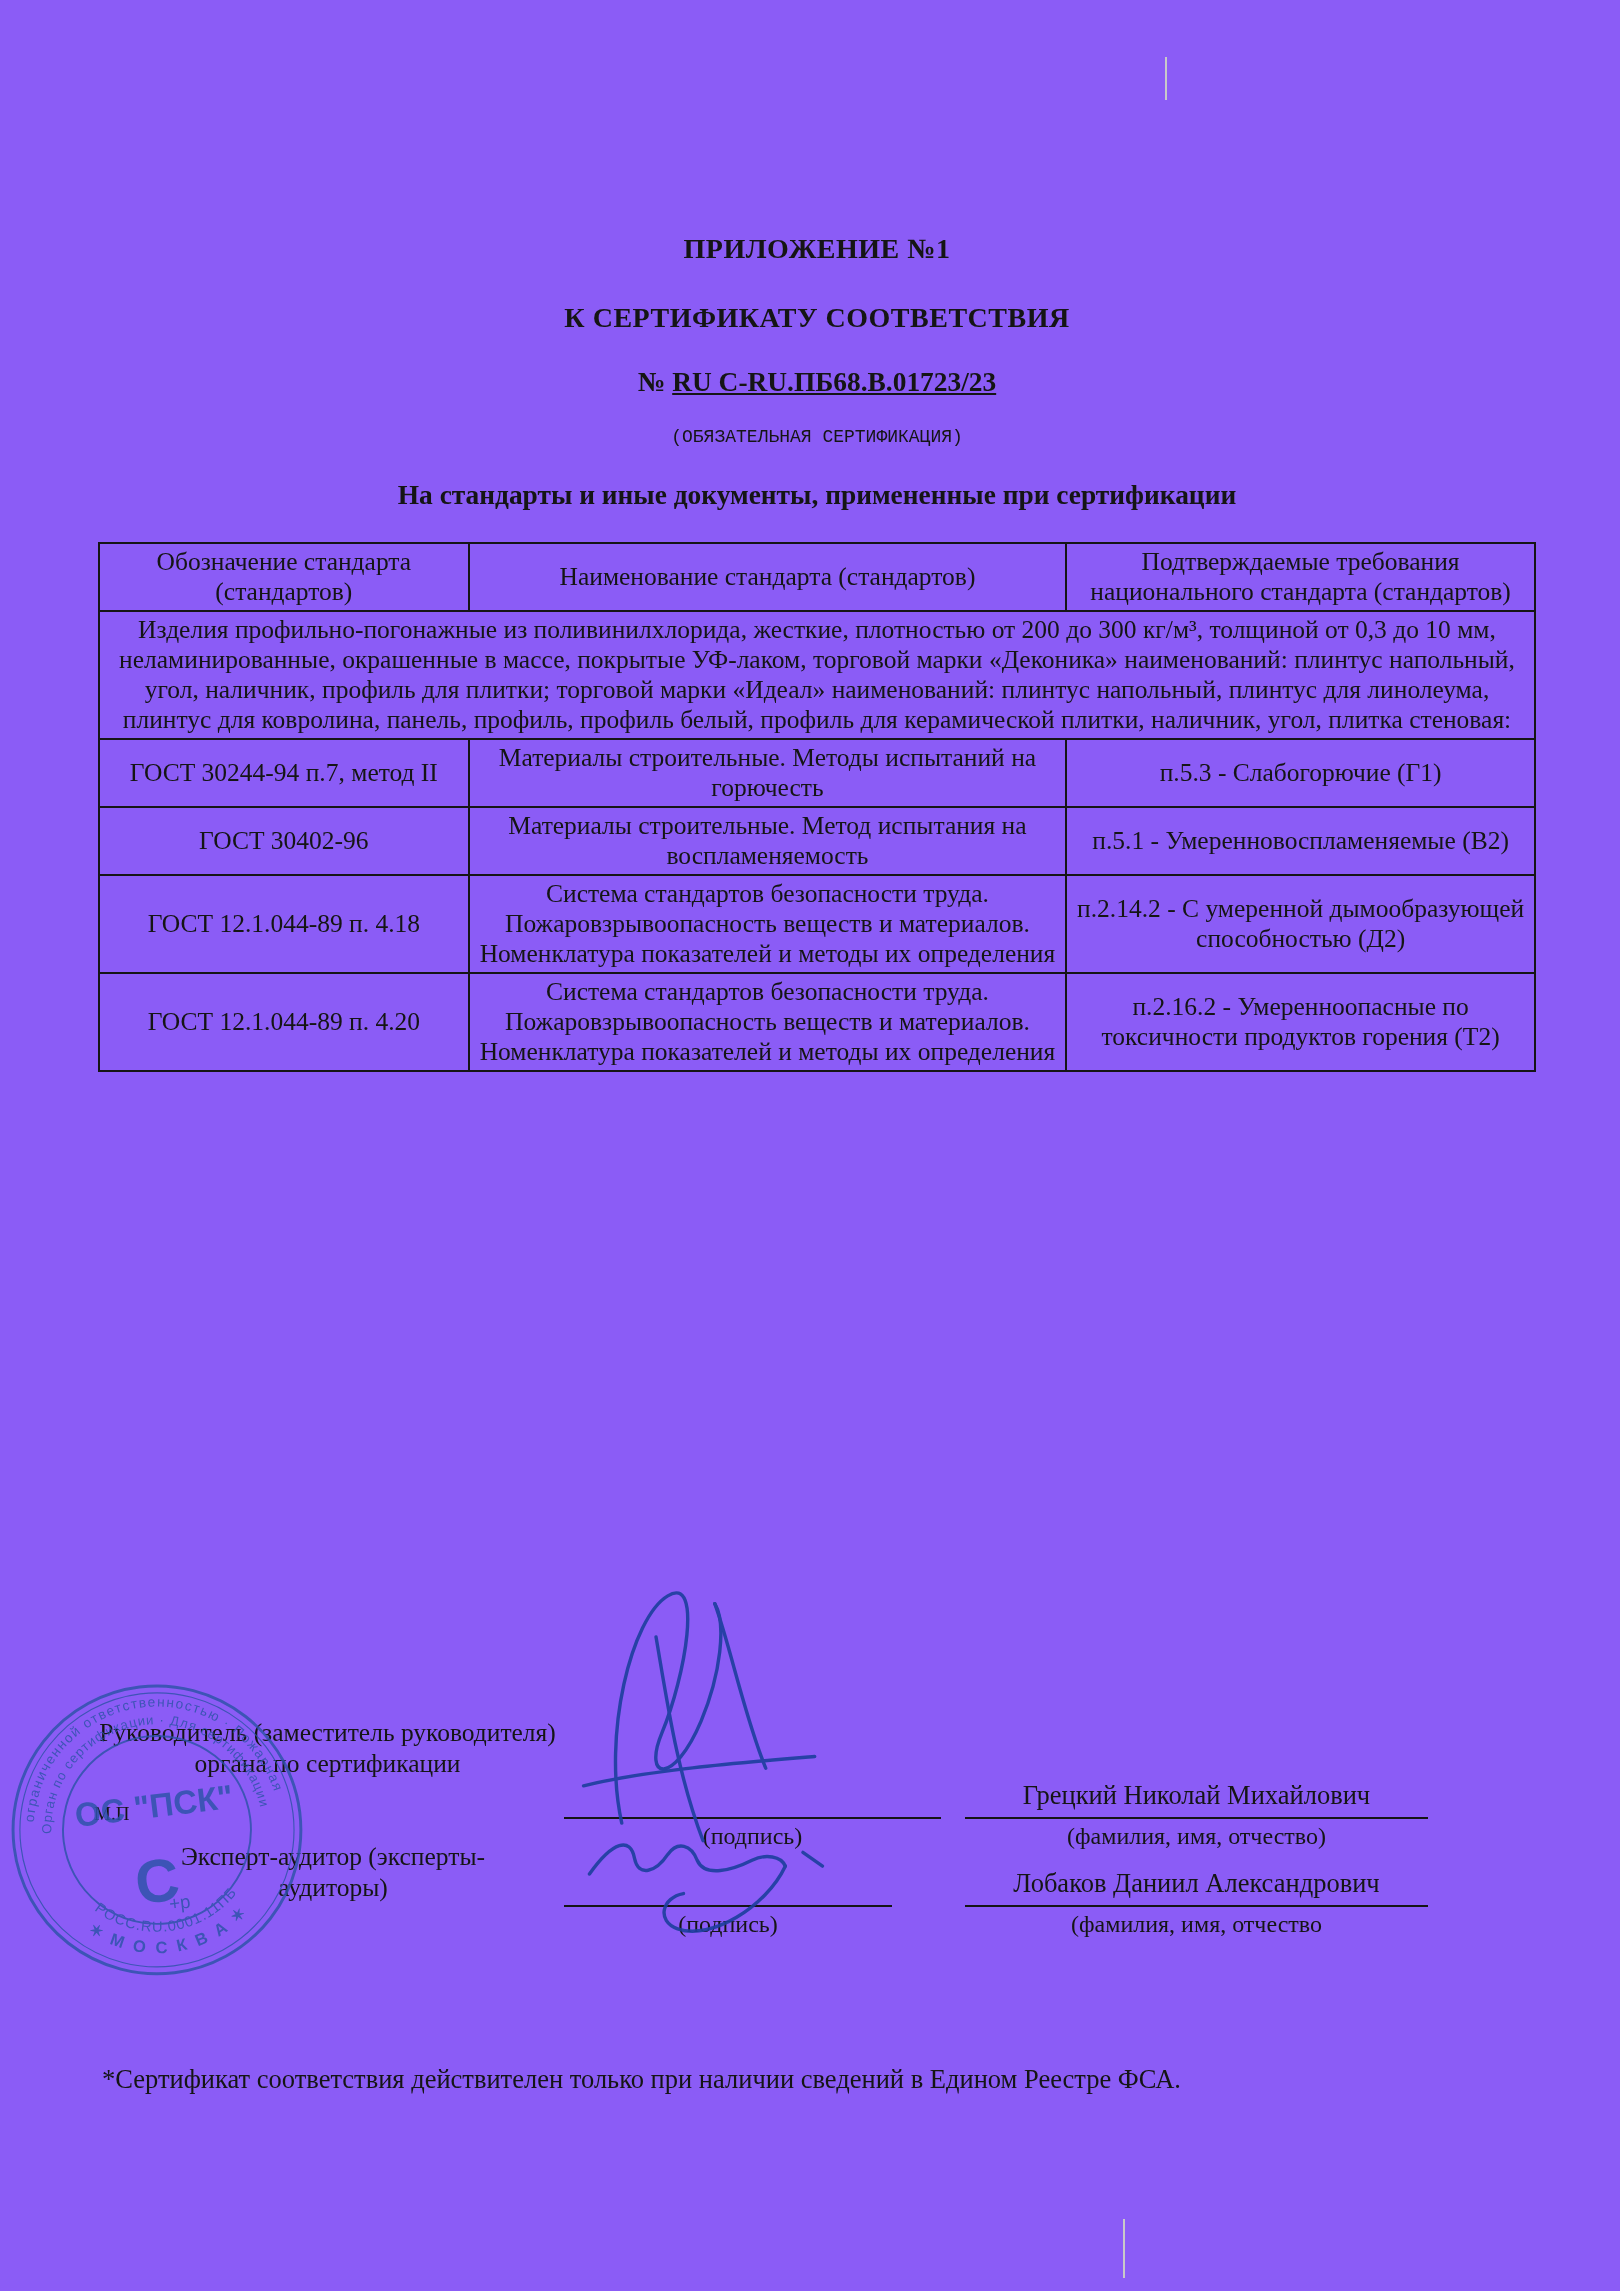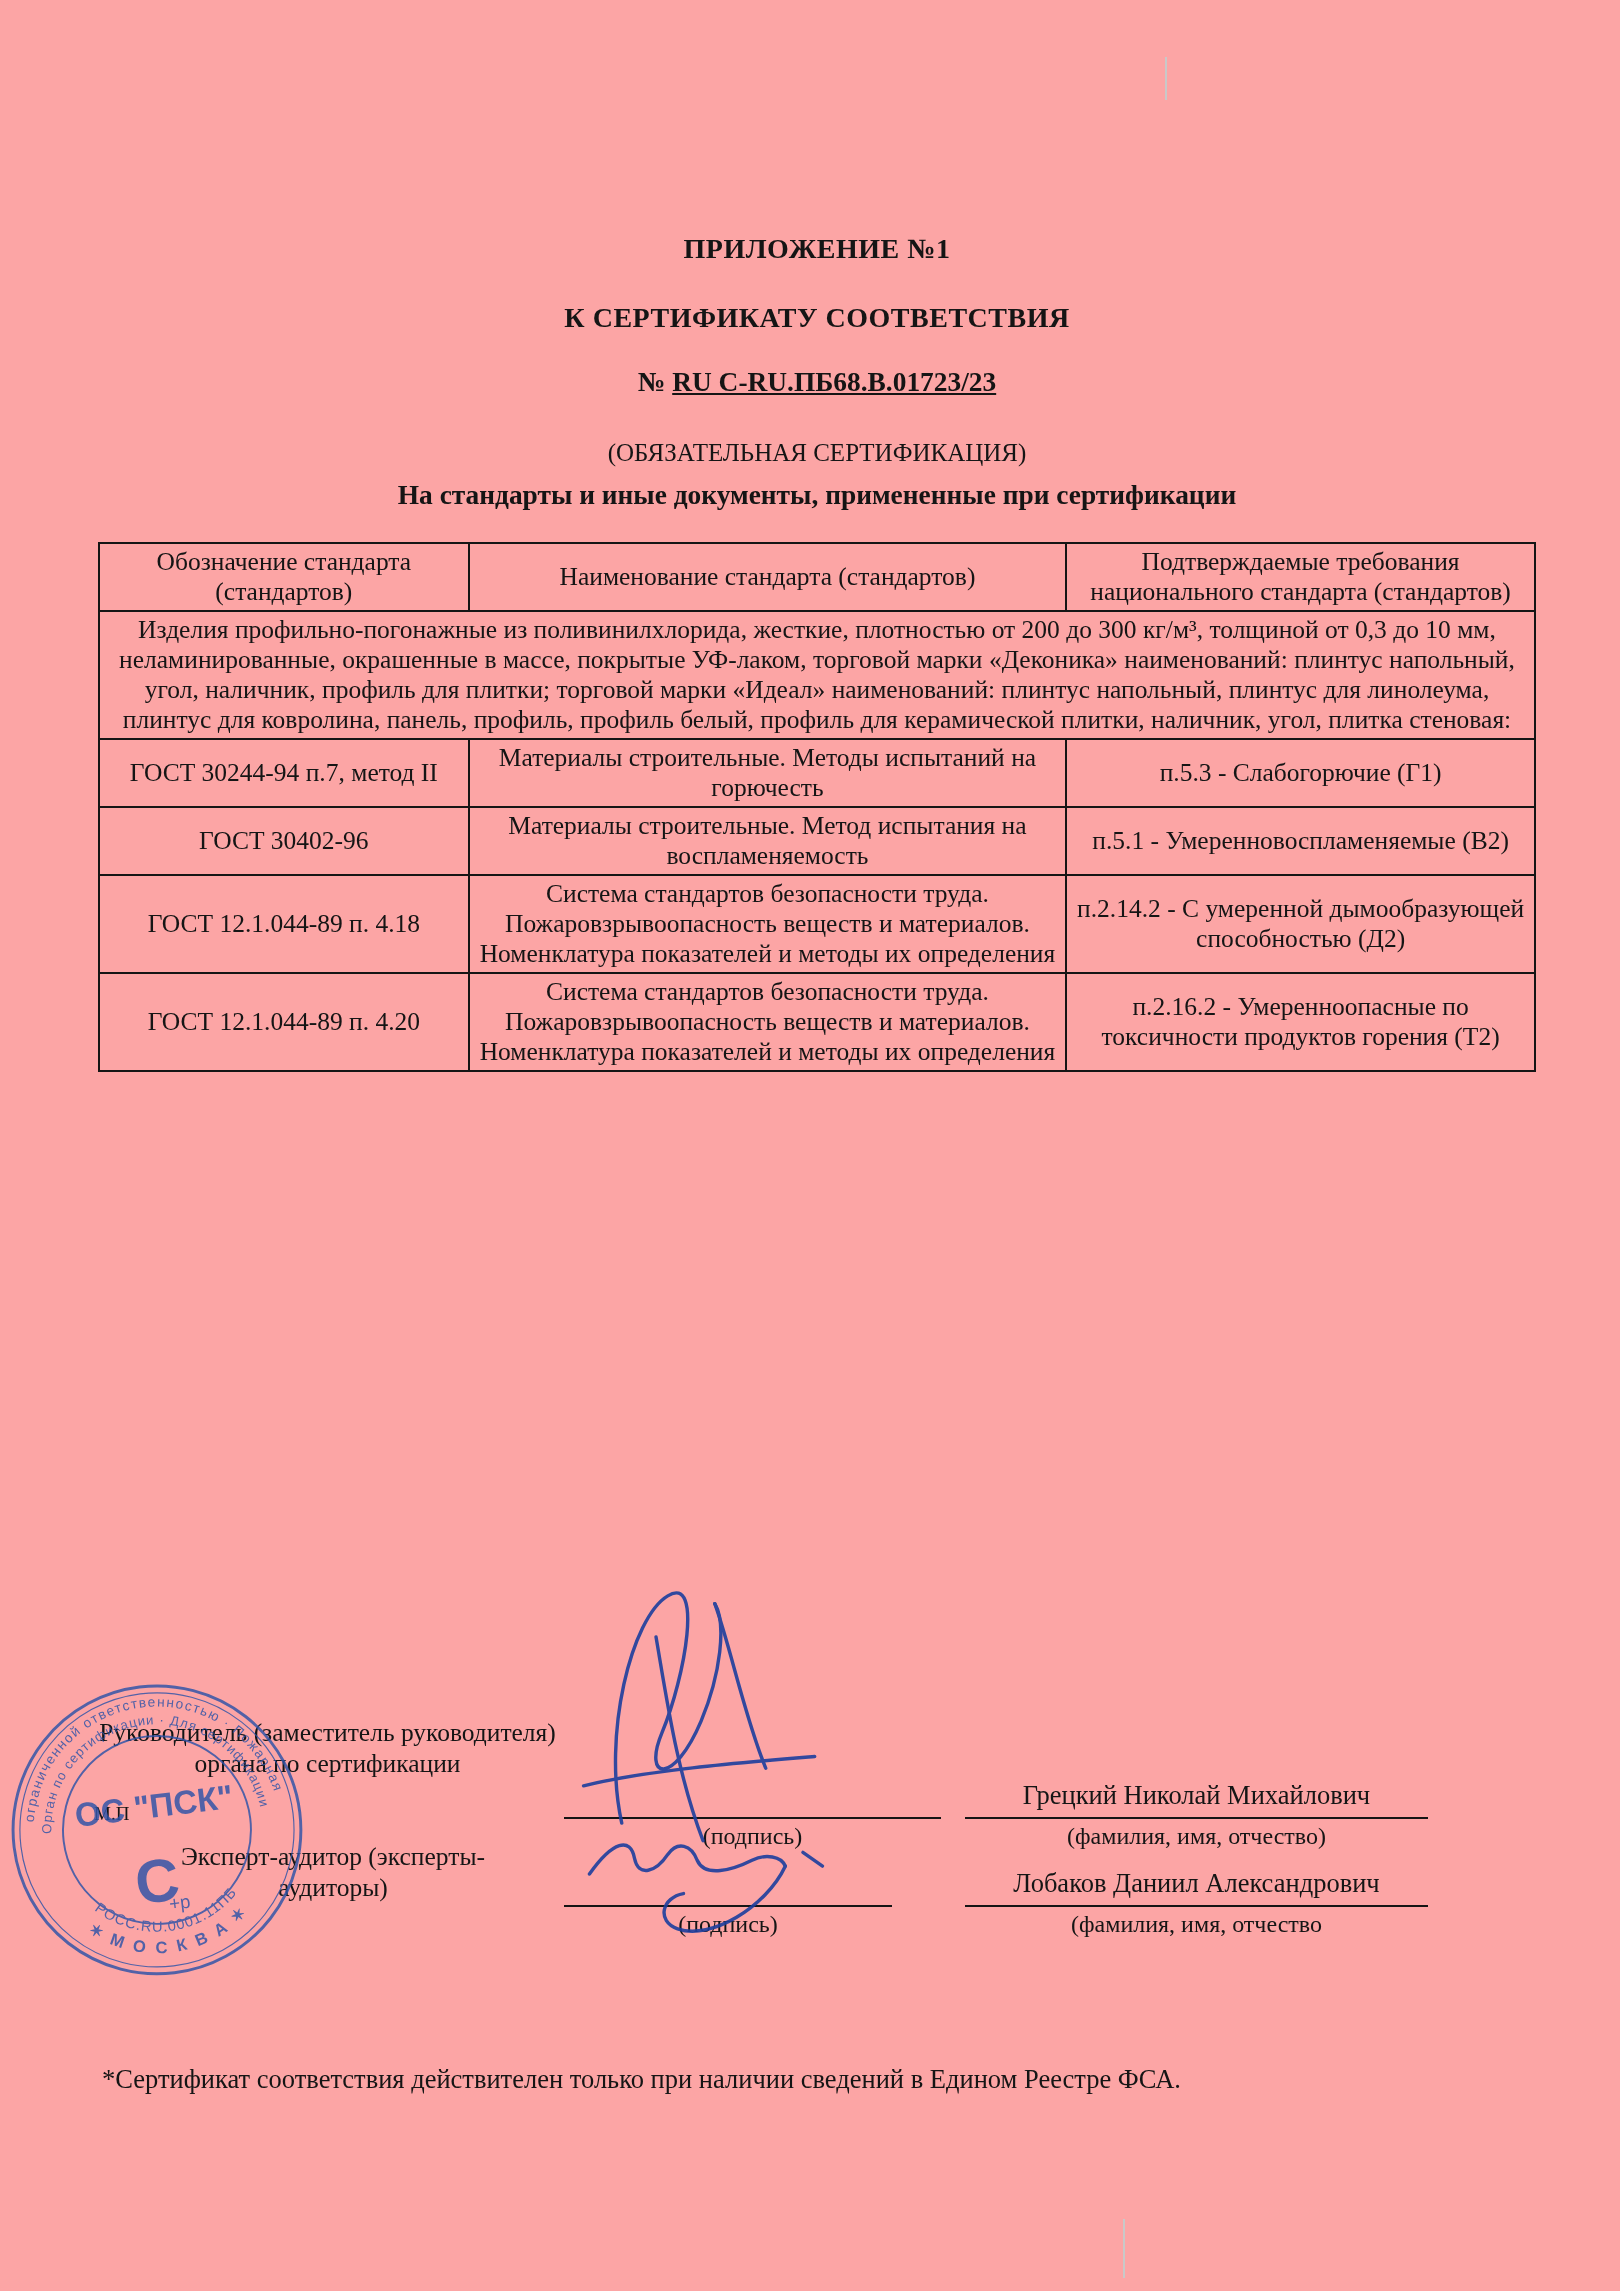--- a/index.html
+++ b/index.html
@@ -1,31 +1,31 @@
 <!DOCTYPE html>
 <html><head>
 <meta charset="utf-8">
 <style>
   * { margin: 0; padding: 0; box-sizing: border-box; }
   html, body { background: #ffffff; }
   .page {
     position: relative;
     width: 1620px;
     height: 2292px;
-    background: #fca5a5;
+    background: #8b5cf6;
     font-family: "Liberation Serif", serif;
     color: #151515;
     overflow: hidden;
   }
   .title-block { position: absolute; left: 98px; width: 1438px; text-align: center; }
   .t1 { top: 233px; font-size: 28px; font-weight: bold; letter-spacing: 0.5px; }
   .t2 { top: 302px; font-size: 28px; font-weight: bold; letter-spacing: 0.5px; }
   .t3 { top: 367px; font-size: 27.4px; font-weight: bold; }
   .t3 .underlined { text-decoration: underline; }
-  .t4 { top: 439px; font-size: 25px; }
+  .t4 { top: 427px; font-size: 18px; font-family: Liberation Mono, monospace; }
   .t5 { top: 480px; font-size: 27.4px; font-weight: bold; }
 
   table.doc-table {
     position: absolute;
     top: 542px; left: 98px;
     width: 1438px;
     border-collapse: collapse;
     font-size: 25.5px;
     line-height: 1.18;
   }

